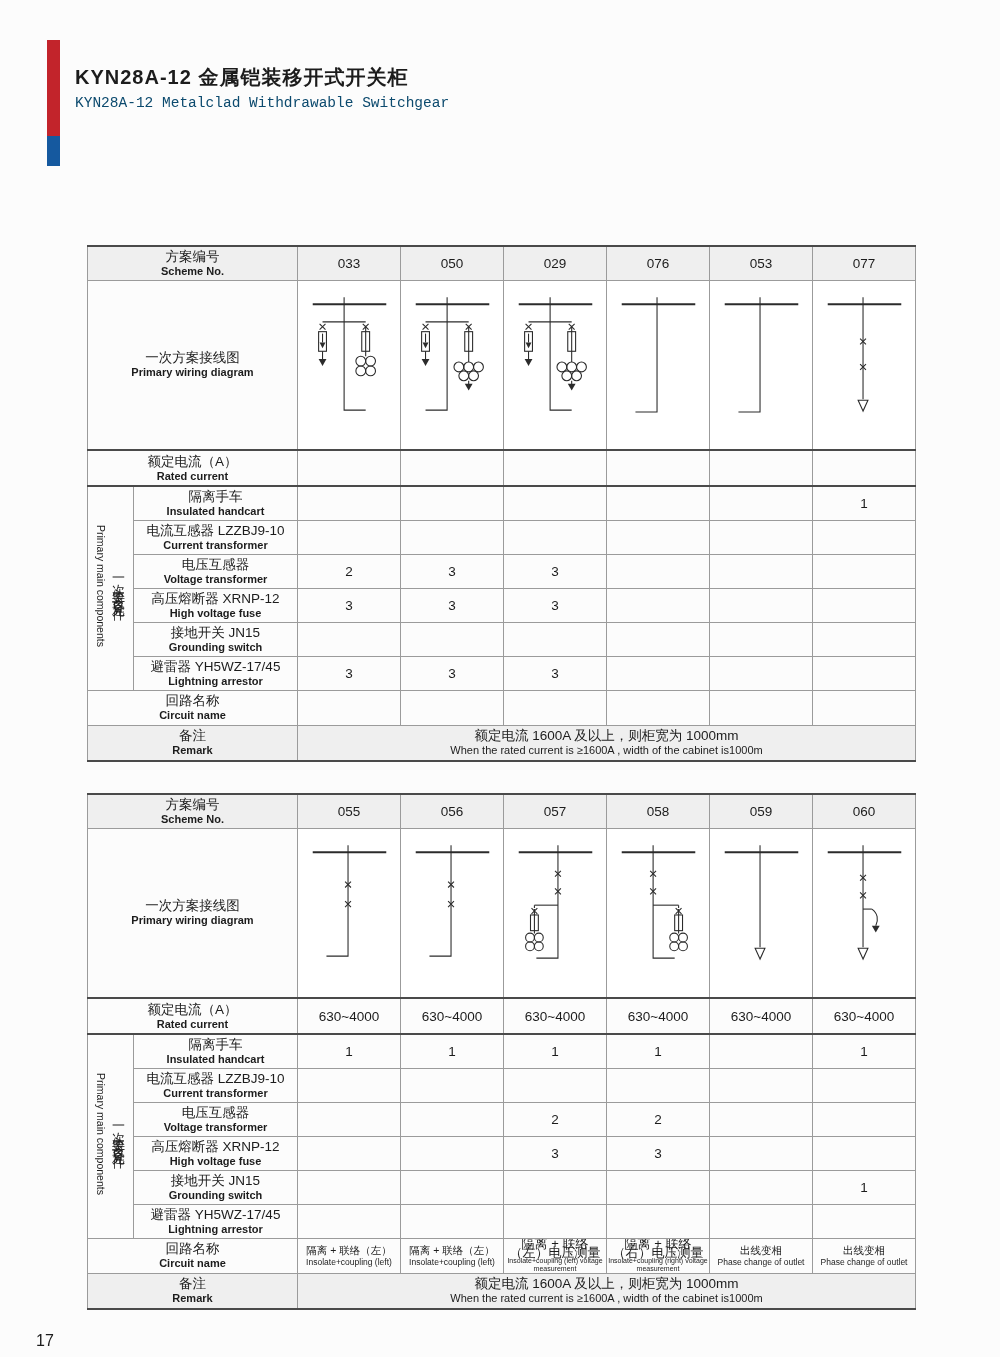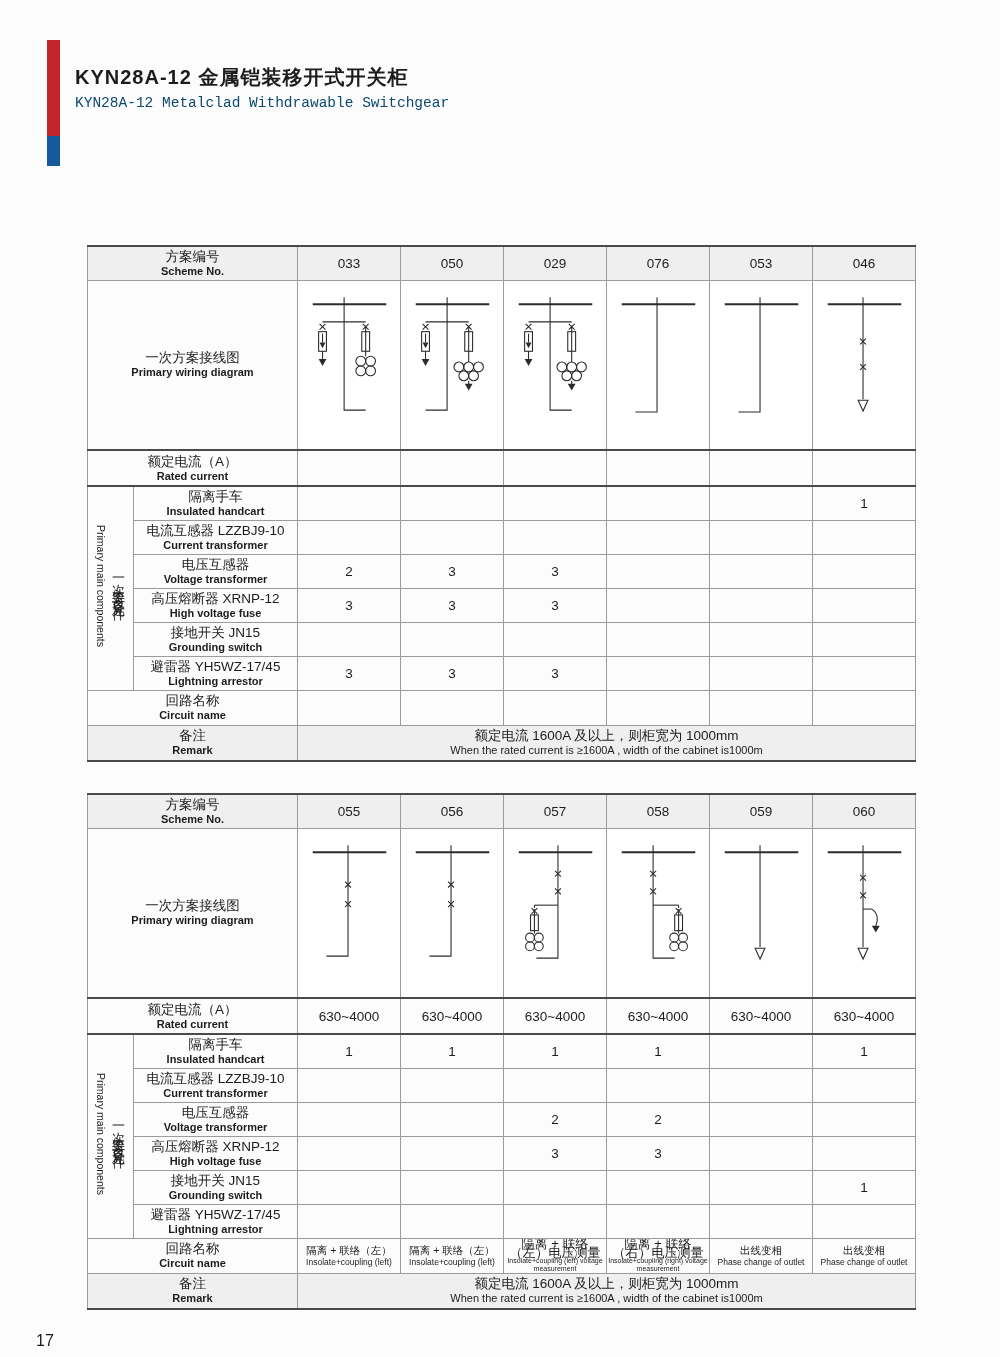--- a/index.html
+++ b/index.html
@@ -82,21 +82,21 @@
         <tr class="r-scheme">
       <td colspan="2">
         <span class="lbl-zh">方案编号</span>
         <span class="lbl-en">Scheme No.</span>
       </td>
       <td class="val">033</td>
       <td class="val">050</td>
       <td class="val">029</td>
       <td class="val">076</td>
       <td class="val">053</td>
-      <td class="val">046</td>
+      <td class="val">077</td>
     </tr>
 
     <tr class="r-diag">
       <td colspan="2">
         <span class="lbl-zh">一次方案接线图</span>
         <span class="lbl-en">Primary wiring diagram</span>
       </td>
       <td class="diagcell">
             <svg class="diag" viewBox="0 0 103 168">
         <path class="bb" d="M14 22H89"></path>

